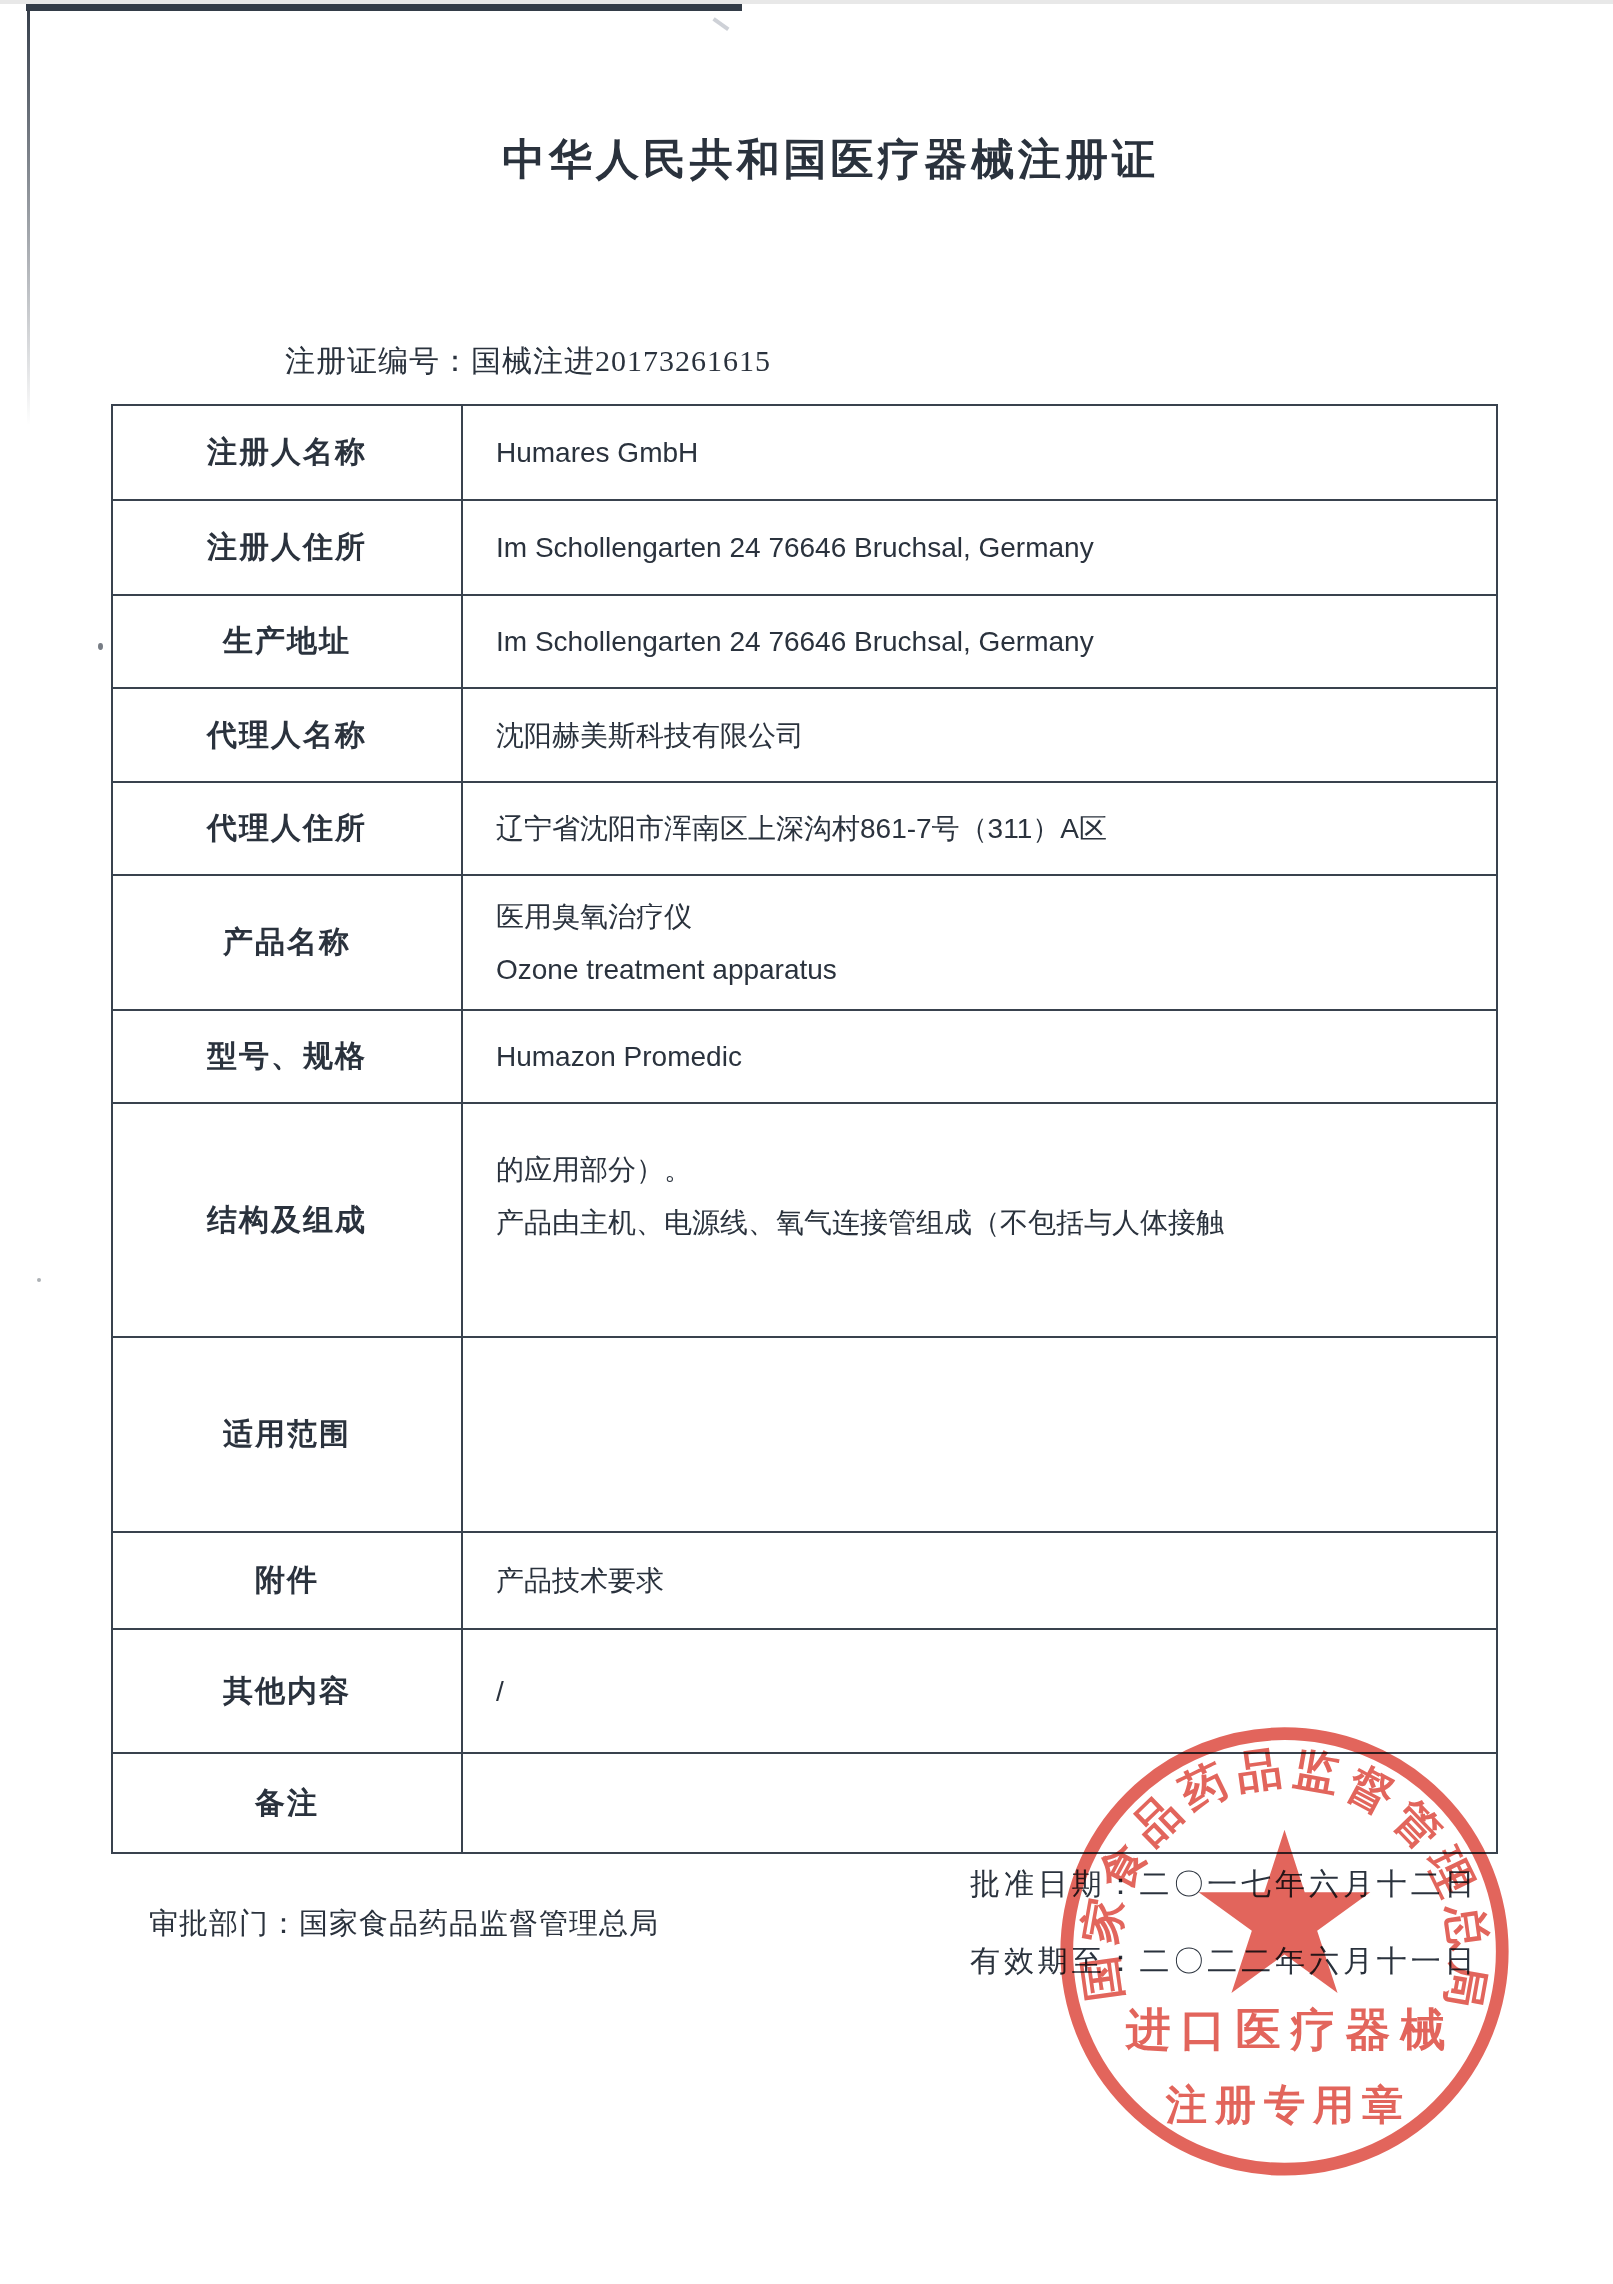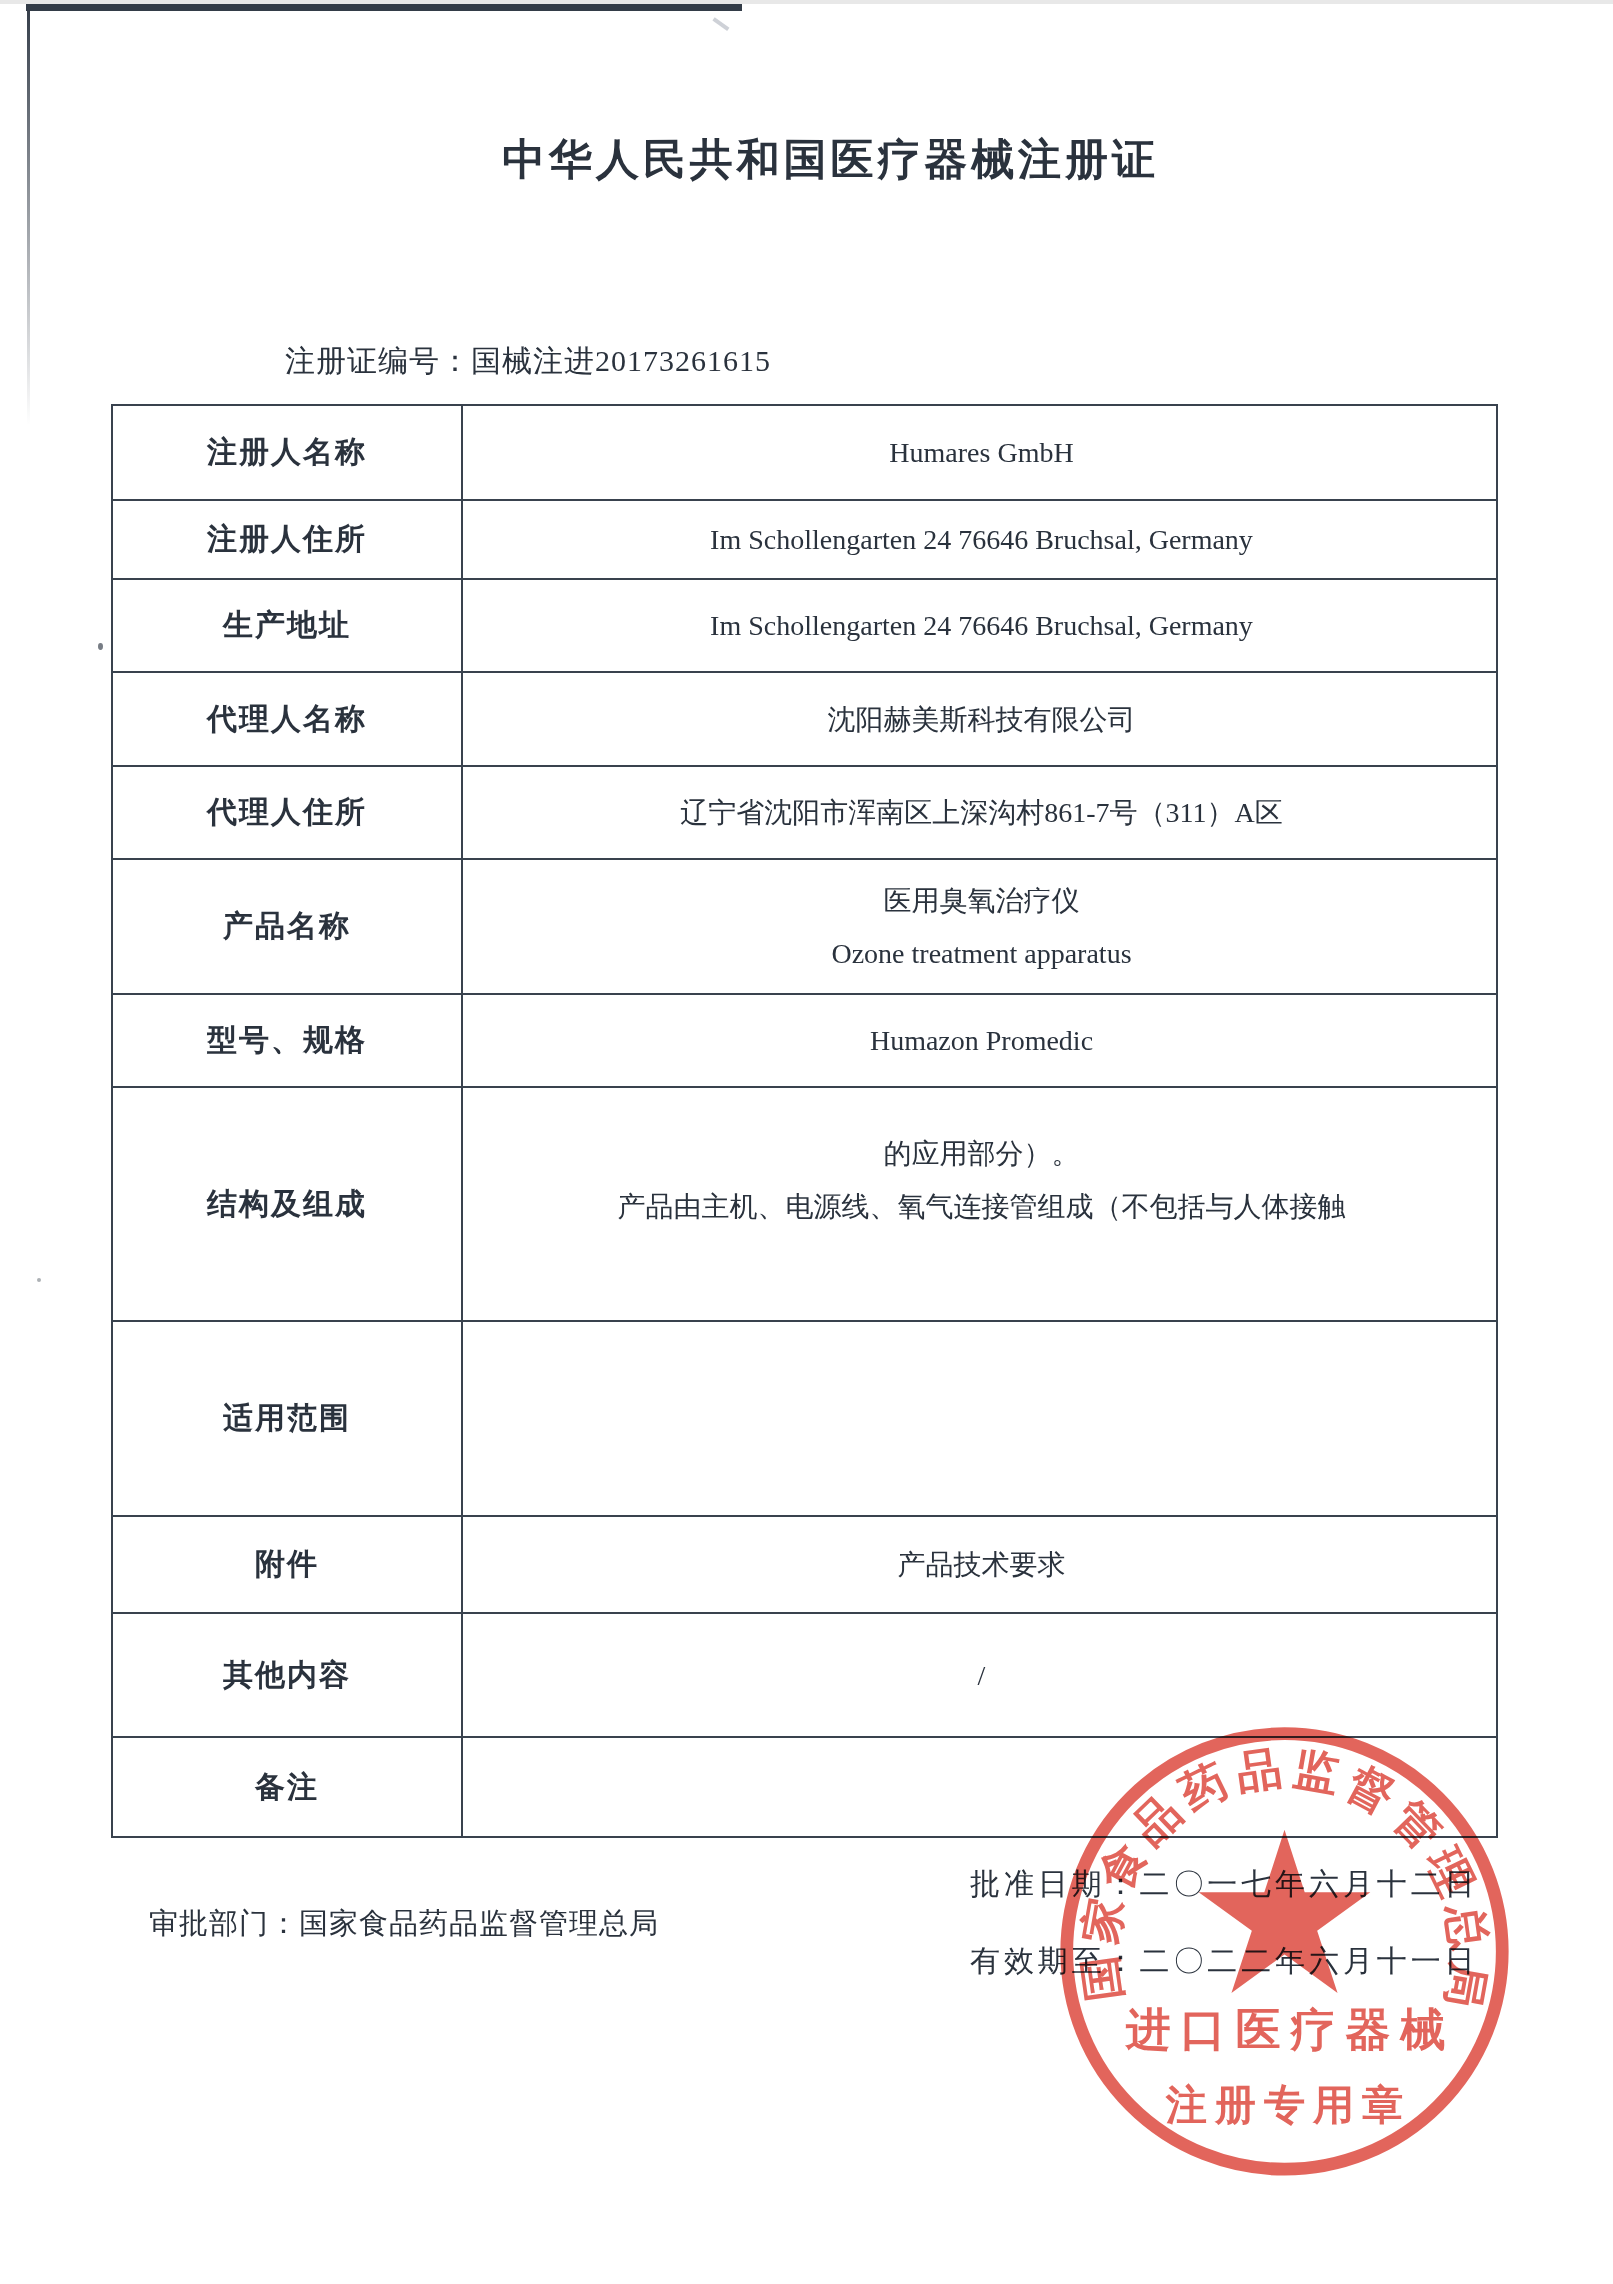--- a/index.html
+++ b/index.html
@@ -52,25 +52,25 @@
     width:350px;flex:0 0 350px;
     border-right:2px solid var(--line);
     display:flex;align-items:center;justify-content:center;
     font-size:30px;font-weight:bold;letter-spacing:2px;
     text-align:center;
   }
   .cell.value{
     flex:1 1 auto;
     display:flex;flex-direction:column;justify-content:center;
     padding:5.9px 29px 5.9px 33px;
-    font-family:Liberation Serif, serif;
-    font-size:28px;line-height:53px;text-align:center;
+    font-family:Liberation Sans, sans-serif;
+    font-size:28px;line-height:53px;
   }
   .row:nth-child(1){height:93px}
-  .row:nth-child(2){height:79px}
+  .row:nth-child(2){height:95px}
   .row:nth-child(3){height:93px}
   .row:nth-child(4){height:94px}
   .row:nth-child(5){height:93px}
   .row:nth-child(6){height:135px}
   .row:nth-child(7){height:93px}
   .row:nth-child(8){height:234px}
   .row:nth-child(9){height:195px}
   .row:nth-child(10){height:97px}
   .row:nth-child(11){height:124px}
   .row:nth-child(12){height:100px}

